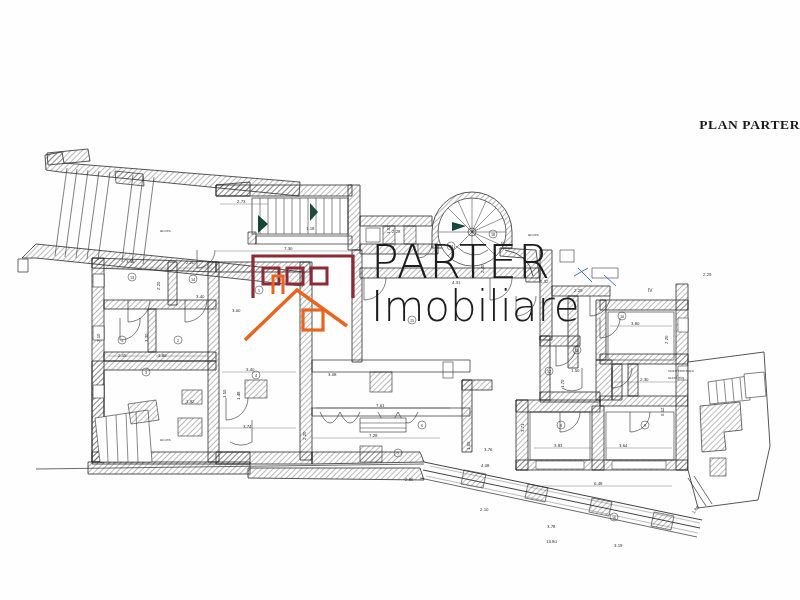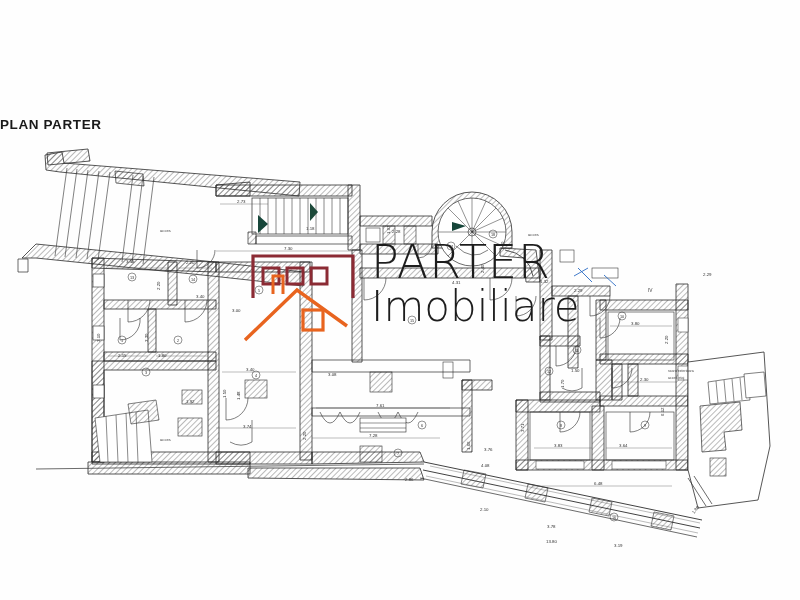--- a/index.html
+++ b/index.html
@@ -21,22 +21,22 @@
     left: 0; top: 0;
     width: 800px;
     height: 600px;
     background: #fefefe;
   }
   .plan-title {
     position: absolute;
     left: 0;
     top: 117px;
     width: 800px;
-    text-align: left;
-    font-family: Liberation Sans, sans-serif;
+    text-align: right;
+    font-family: Liberation Serif, serif;
     font-size: 13.5px;
     font-weight: bold;
     letter-spacing: 0.6px;
     color: #1a1a1a;
     user-select: none;
   }
   svg.drawing {
     position: absolute;
     left: 0; top: 0;
     width: 800px;

